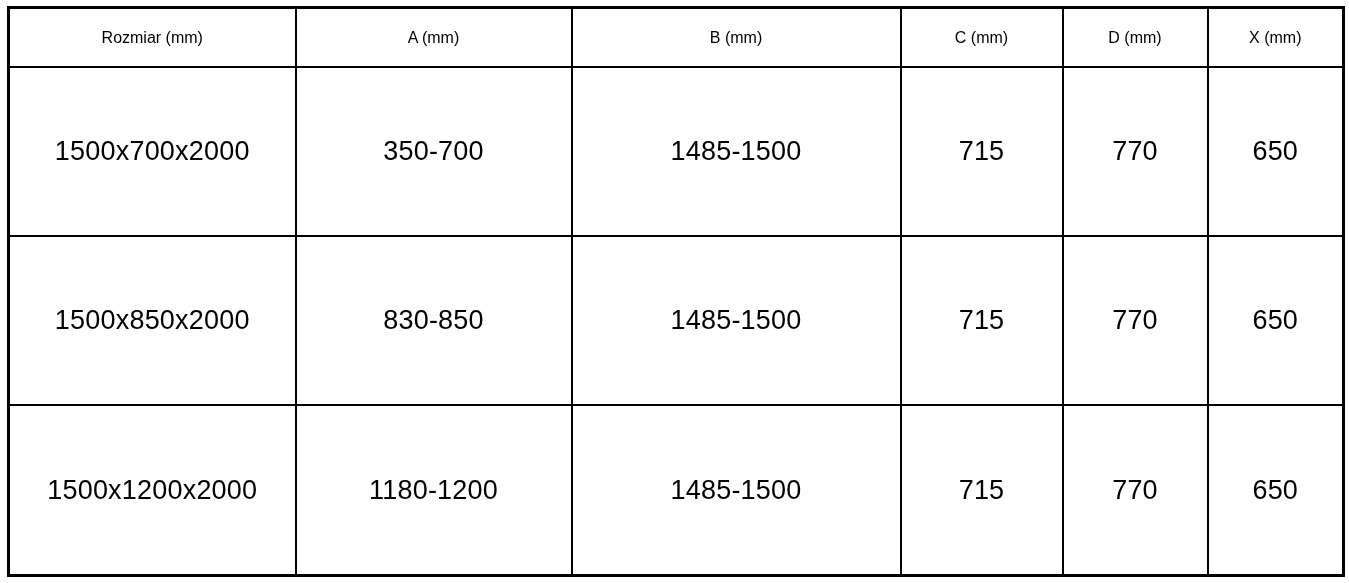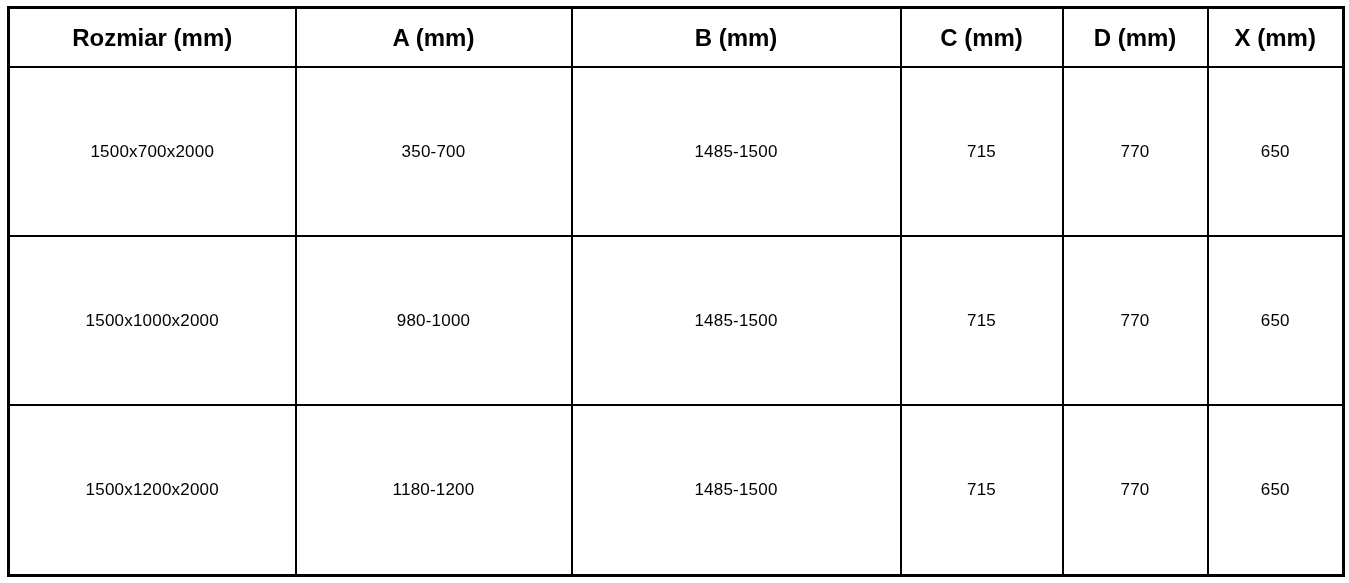--- a/index.html
+++ b/index.html
@@ -31,27 +31,27 @@
   table.size-table td {
     border: 2px solid #000000;
     text-align: center;
     vertical-align: middle;
     color: #000000;
     padding: 0;
     overflow: hidden;
     white-space: nowrap;
   }
   table.size-table th {
-    font-weight: bold;
-    font-size: 24px;
+    font-weight: normal;
+    font-size: 16px;
     height: 57px;
   }
   table.size-table td {
     font-weight: normal;
-    font-size: 17px;
+    font-size: 27px;
     height: 63px;
     letter-spacing: 0.2px;
   }
   col.c-rozmiar { width: 287px; }
   col.c-a { width: 276px; }
   col.c-b { width: 329px; }
   col.c-c { width: 162px; }
   col.c-d { width: 145px; }
   col.c-x { width: 136px; }
 </style>
@@ -81,22 +81,22 @@
     <tbody>
       <tr>
         <td>1500x700x2000</td>
         <td>350-700</td>
         <td>1485-1500</td>
         <td>715</td>
         <td>770</td>
         <td>650</td>
       </tr>
       <tr>
-        <td>1500x1000x2000</td>
-        <td>980-1000</td>
+        <td>1500x850x2000</td>
+        <td>830-850</td>
         <td>1485-1500</td>
         <td>715</td>
         <td>770</td>
         <td>650</td>
       </tr>
       <tr>
         <td>1500x1200x2000</td>
         <td>1180-1200</td>
         <td>1485-1500</td>
         <td>715</td>

